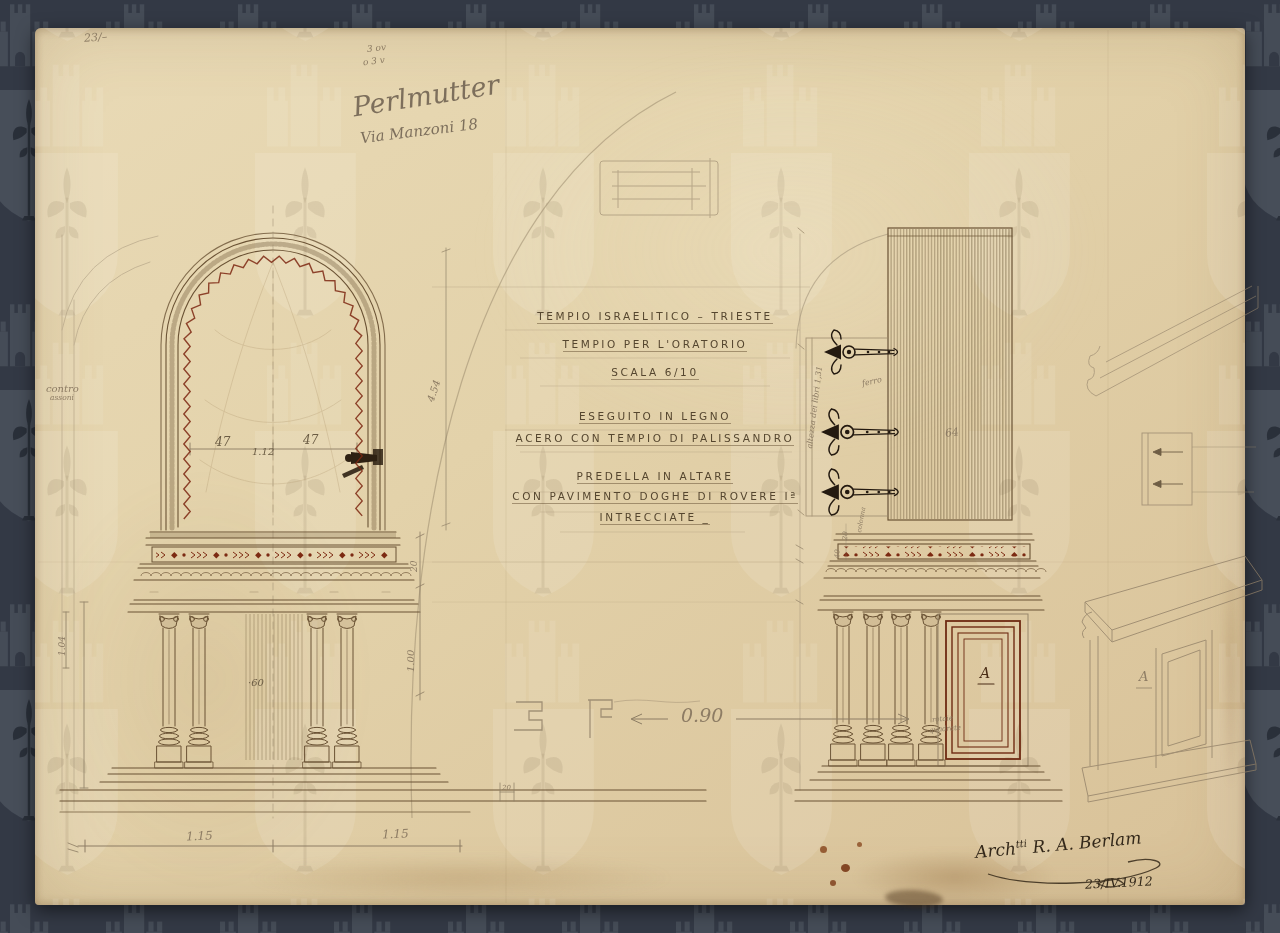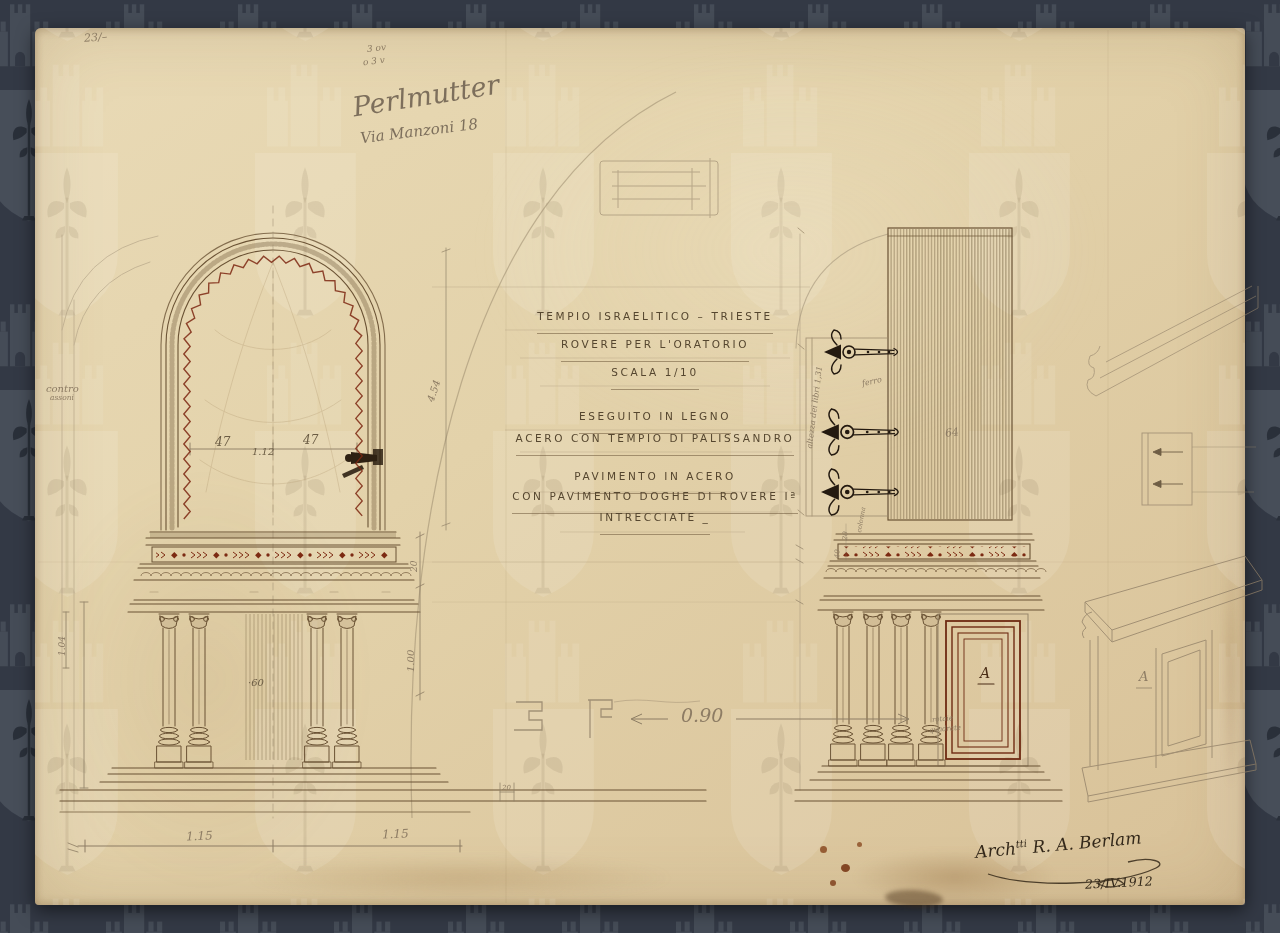--- a/index.html
+++ b/index.html
@@ -21,21 +21,21 @@
   .stain{position:absolute;border-radius:50%;pointer-events:none}
   .lbl{position:absolute;color:#5d4b36;white-space:nowrap;pointer-events:none;line-height:1.05}
   .hand{font-family:"DejaVu Serif",serif;font-style:italic}
   .pencil{color:#8d7c64}
   .ink{color:#33281a}
   .caps{
     position:absolute;left:495px;width:320px;text-align:center;
     font-family:"DejaVu Sans",sans-serif;font-size:10.5px;letter-spacing:2.6px;
     color:#55462f;pointer-events:none;
   }
-  .caps span{display:inline-block;border-bottom:1px solid rgba(110,88,58,.55);padding-bottom:11px}
+  .caps span{display:inline-block;border-bottom:1px solid rgba(110,88,58,.55);padding-bottom:1px}
 </style>
 </head>
 <body>
 
 <svg class="bg-svg" width="1280" height="933">
   <defs>
     <g id="castleG">
       <rect x="0" y="44" width="22" height="48"></rect>
         <rect x="56" y="44" width="22" height="48"></rect>
       <rect x="0" y="30" width="7" height="14"></rect>
@@ -311,25 +311,25 @@
     <path d="M1098,884 q16,-10 26,0 q-14,6 -26,0"></path>
   </g>
 <path d="M183.8,519.0 L190.2,511.5 L183.8,504.0 L190.2,496.5 L183.8,489.0 L190.2,481.5 L183.8,474.0 L190.2,466.5 L183.8,459.0 L190.2,451.5 L183.8,444.0 L190.2,436.5 L183.8,429.0 L190.2,421.5 L183.8,414.0 L190.2,406.5 L183.8,399.0 L190.2,391.5 L183.8,384.0 L190.2,376.5 L183.8,369.0 L190.2,361.5 L183.8,354.0 L190.2,346.5 L184.0,338.8 L191.2,332.1 L186.4,323.4 L194.7,318.1 L191.5,308.7 L200.6,304.9 L199.1,295.1 L208.6,293.0 L208.8,283.1 L218.7,282.6 L220.6,272.9 L230.3,274.1 L233.9,264.9 L243.3,267.7 L248.4,259.3 L257.1,263.8 L263.6,256.3 L271.5,262.3 L279.2,256.1 L285.9,263.2 L294.5,258.5 L299.9,266.7 L309.2,263.5 L313.0,272.6 L322.8,271.0 L325.0,280.6 L334.9,280.8 L335.4,290.6 L345.1,292.5 L343.9,302.3 L353.1,305.8 L350.3,315.2 L358.7,320.3 L354.3,329.1 L361.7,335.6 L355.8,343.4 L362.2,350.9 L355.8,358.4 L362.2,365.9 L355.8,373.4 L362.2,380.9 L355.8,388.4 L362.2,395.9 L355.8,403.4 L362.2,410.9 L355.8,418.4 L362.2,425.9 L355.8,433.4 L362.2,440.9 L355.8,448.4 L362.2,455.9 L355.8,463.4 L362.2,470.9 L355.8,478.4 L362.2,485.9 L355.8,493.4 L362.2,500.9 L355.8,508.4 L362.2,515.9 " fill="none" stroke="#7c2712" stroke-width="1.4" opacity="0.85"></path>
     <path d="M141,576 a5,3.5 0 0 1 10,0 M151,576 a5,3.5 0 0 1 10,0 M161,576 a5,3.5 0 0 1 10,0 M171,576 a5,3.5 0 0 1 10,0 M181,576 a5,3.5 0 0 1 10,0 M191,576 a5,3.5 0 0 1 10,0 M201,576 a5,3.5 0 0 1 10,0 M211,576 a5,3.5 0 0 1 10,0 M221,576 a5,3.5 0 0 1 10,0 M231,576 a5,3.5 0 0 1 10,0 M241,576 a5,3.5 0 0 1 10,0 M251,576 a5,3.5 0 0 1 10,0 M261,576 a5,3.5 0 0 1 10,0 M271,576 a5,3.5 0 0 1 10,0 M281,576 a5,3.5 0 0 1 10,0 M291,576 a5,3.5 0 0 1 10,0 M301,576 a5,3.5 0 0 1 10,0 M311,576 a5,3.5 0 0 1 10,0 M321,576 a5,3.5 0 0 1 10,0 M331,576 a5,3.5 0 0 1 10,0 M341,576 a5,3.5 0 0 1 10,0 M351,576 a5,3.5 0 0 1 10,0 M361,576 a5,3.5 0 0 1 10,0 M371,576 a5,3.5 0 0 1 10,0 M381,576 a5,3.5 0 0 1 10,0 M391,576 a5,3.5 0 0 1 10,0 M401,576 a5,3.5 0 0 1 10,0 " fill="none" stroke="#6a5234" stroke-width="0.9" opacity="0.7"></path>
     <path d="M826,572 a5,3.5 0 0 1 10,0 M836,572 a5,3.5 0 0 1 10,0 M846,572 a5,3.5 0 0 1 10,0 M856,572 a5,3.5 0 0 1 10,0 M866,572 a5,3.5 0 0 1 10,0 M876,572 a5,3.5 0 0 1 10,0 M886,572 a5,3.5 0 0 1 10,0 M896,572 a5,3.5 0 0 1 10,0 M906,572 a5,3.5 0 0 1 10,0 M916,572 a5,3.5 0 0 1 10,0 M926,572 a5,3.5 0 0 1 10,0 M936,572 a5,3.5 0 0 1 10,0 M946,572 a5,3.5 0 0 1 10,0 M956,572 a5,3.5 0 0 1 10,0 M966,572 a5,3.5 0 0 1 10,0 M976,572 a5,3.5 0 0 1 10,0 M986,572 a5,3.5 0 0 1 10,0 M996,572 a5,3.5 0 0 1 10,0 M1006,572 a5,3.5 0 0 1 10,0 M1016,572 a5,3.5 0 0 1 10,0 M1026,572 a5,3.5 0 0 1 10,0 M1036,572 a5,3.5 0 0 1 10,0 " fill="none" stroke="#6a5234" stroke-width="0.9" opacity="0.7"></path>
   </svg>
 
 <div>
 
   <div class="caps" style="top:310px"><span>TEMPIO ISRAELITICO – TRIESTE</span></div>
-  <div class="caps" style="top:338px"><span>ROVERE PER L'ORATORIO</span></div>
-  <div class="caps" style="top:366px"><span>SCALA 1/10</span></div>
+  <div class="caps" style="top:338px"><span>TEMPIO PER L'ORATORIO</span></div>
+  <div class="caps" style="top:366px"><span>SCALA 6/10</span></div>
   <div class="caps" style="top:410px"><span>ESEGUITO IN LEGNO</span></div>
   <div class="caps" style="top:432px"><span>ACERO CON TEMPIO DI PALISSANDRO</span></div>
-  <div class="caps" style="top:470px"><span>PAVIMENTO IN ACERO</span></div>
+  <div class="caps" style="top:470px"><span>PREDELLA IN ALTARE</span></div>
   <div class="caps" style="top:490px"><span>CON PAVIMENTO DOGHE DI ROVERE Iª</span></div>
   <div class="caps" style="top:511px"><span>INTRECCIATE _</span></div>
 
   <div class="lbl hand pencil" style="left:84px;top:32px;font-size:11px;transform:rotate(-4deg)">23/–</div>
   <div class="lbl hand pencil" style="left:367px;top:44px;font-size:9px;transform:rotate(-6deg)">3 ov</div>
   <div class="lbl hand pencil" style="left:363px;top:57px;font-size:9px;transform:rotate(-6deg)">o 3 v</div>
   <div class="lbl hand" style="left:352px;top:82px;font-size:27px;color:#7d6f5c;transform:rotate(-9deg)">Perlmutter</div>
   <div class="lbl hand" style="left:360px;top:124px;font-size:15px;color:#7d6f5c;transform:rotate(-7deg)">Via Manzoni 18</div>
   <div class="lbl hand pencil" style="left:46px;top:384px;font-size:10px">contro</div>
   <div class="lbl hand pencil" style="left:50px;top:394px;font-size:7.5px">assoni</div>

